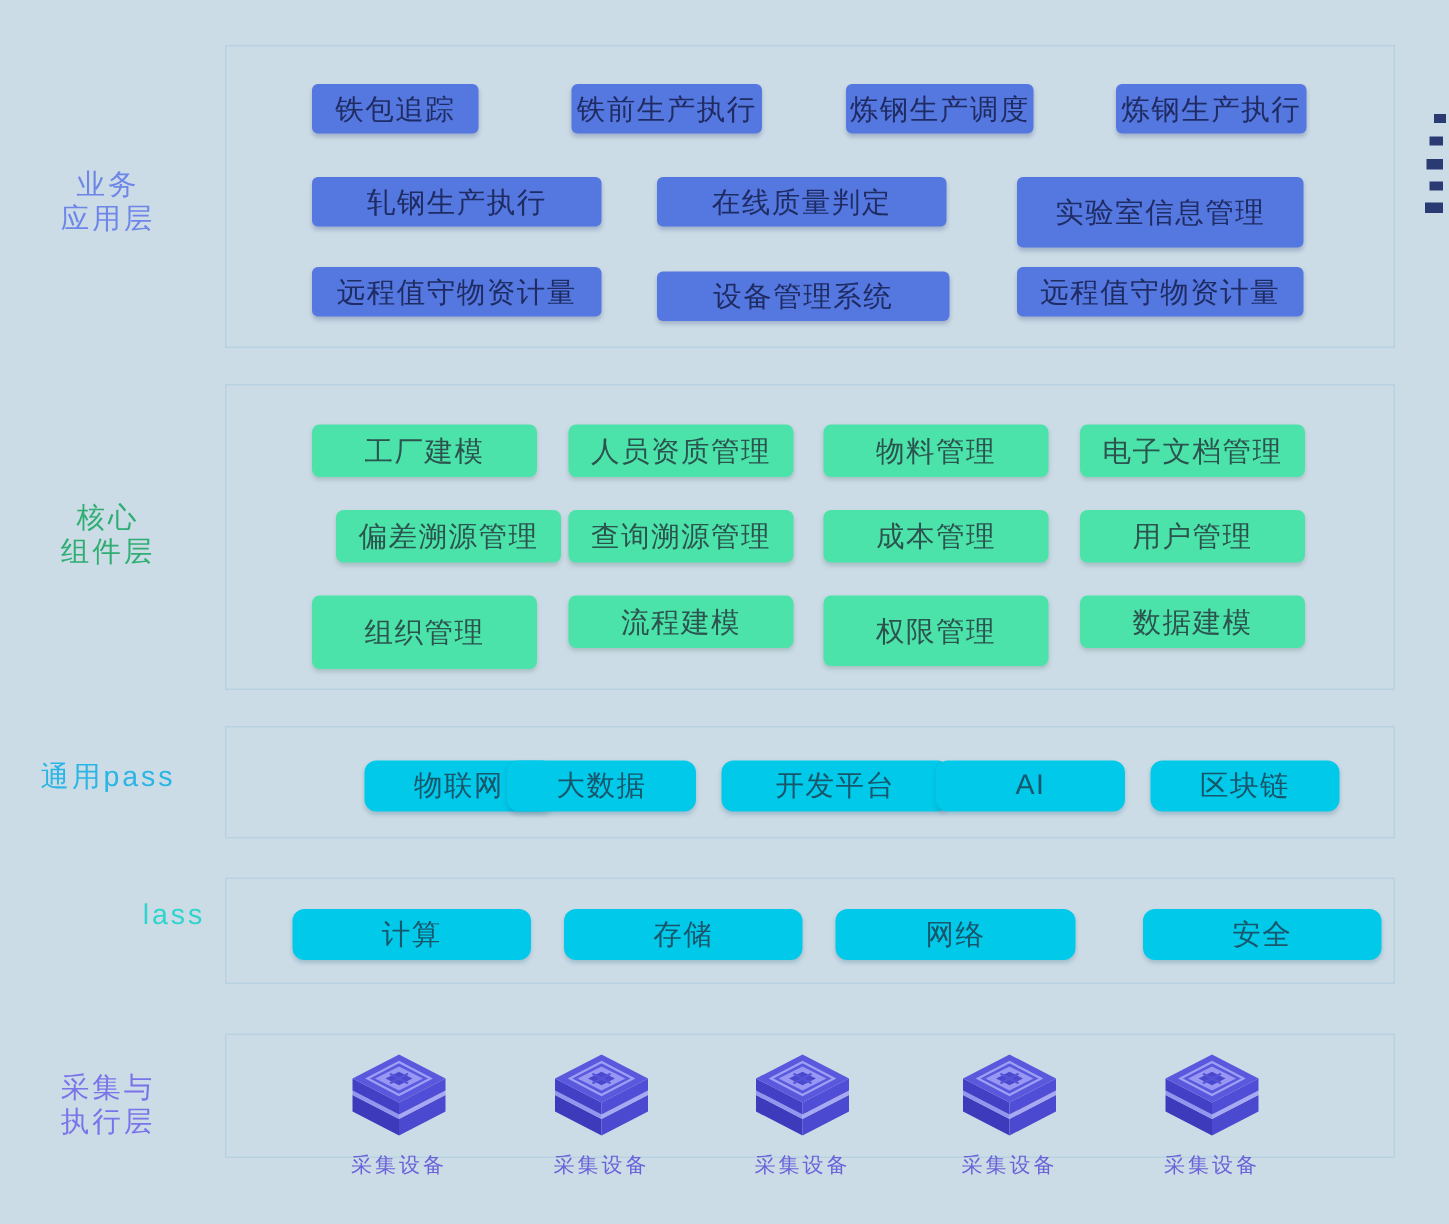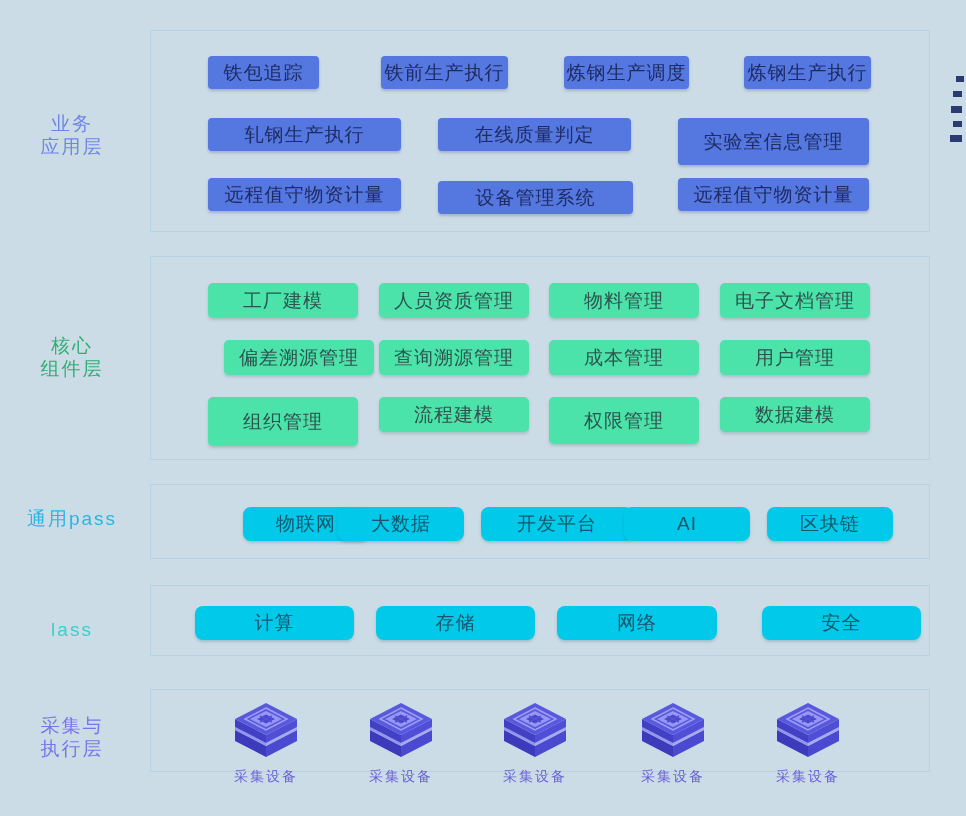--- a/index.html
+++ b/index.html
@@ -109,21 +109,21 @@
         <div class="btn core" style="left: 569px; top: 140px; width: 150px; height: 35px;">数据建模</div>
       </div>
       <div class="layer-label" style="left: 0px; top: 507px; color: rgb(42, 181, 228);">通用pass</div>
       <div class="panel" style="left: 150px; top: 484px; width: 780px; height: 75px;">
         <div class="btn paas" style="left: 44px; top: 22px; width: 126px; height: 34px; margin-left: 48px;">物联网</div>
         <div class="btn paas" style="left: 187px; top: 22px; width: 126px; height: 34px;">大数据</div>
         <div class="btn paas" style="left: 330px; top: 22px; width: 152px; height: 34px;">开发平台</div>
         <div class="btn paas" style="left: 473px; top: 22px; width: 126px; height: 34px;">AI</div>
         <div class="btn paas" style="left: 616px; top: 22px; width: 126px; height: 34px;">区块链</div>
       </div>
-      <div class="layer-label" style="left: 0px; top: 618px; color: rgb(47, 212, 205);">lass</div>
+      <div class="layer-label" style="left: 0px; top: 599px; color: rgb(47, 212, 205); padding-left: 44px;">lass</div>
       <div class="panel" style="left: 150px; top: 585px; width: 780px; height: 71px;">
         <div class="btn iaas" style="left: 44px; top: 20px; width: 159px; height: 34px;">计算</div>
         <div class="btn iaas" style="left: 225px; top: 20px; width: 159px; height: 34px;">存储</div>
         <div class="btn iaas" style="left: 406px; top: 20px; width: 160px; height: 34px;">网络</div>
         <div class="btn iaas" style="left: 586px; top: 20px; width: 159px; height: 34px; margin-left: 25px;">安全</div>
       </div>
       <div class="layer-label" style="left: 0px; top: 714px; color: rgb(122, 116, 234);">采集与
 执行层</div>
       <div class="panel" style="left: 150px; top: 689px; width: 780px; height: 83px;">
         <div class="device" style="left: 60px; top: 10px;">

